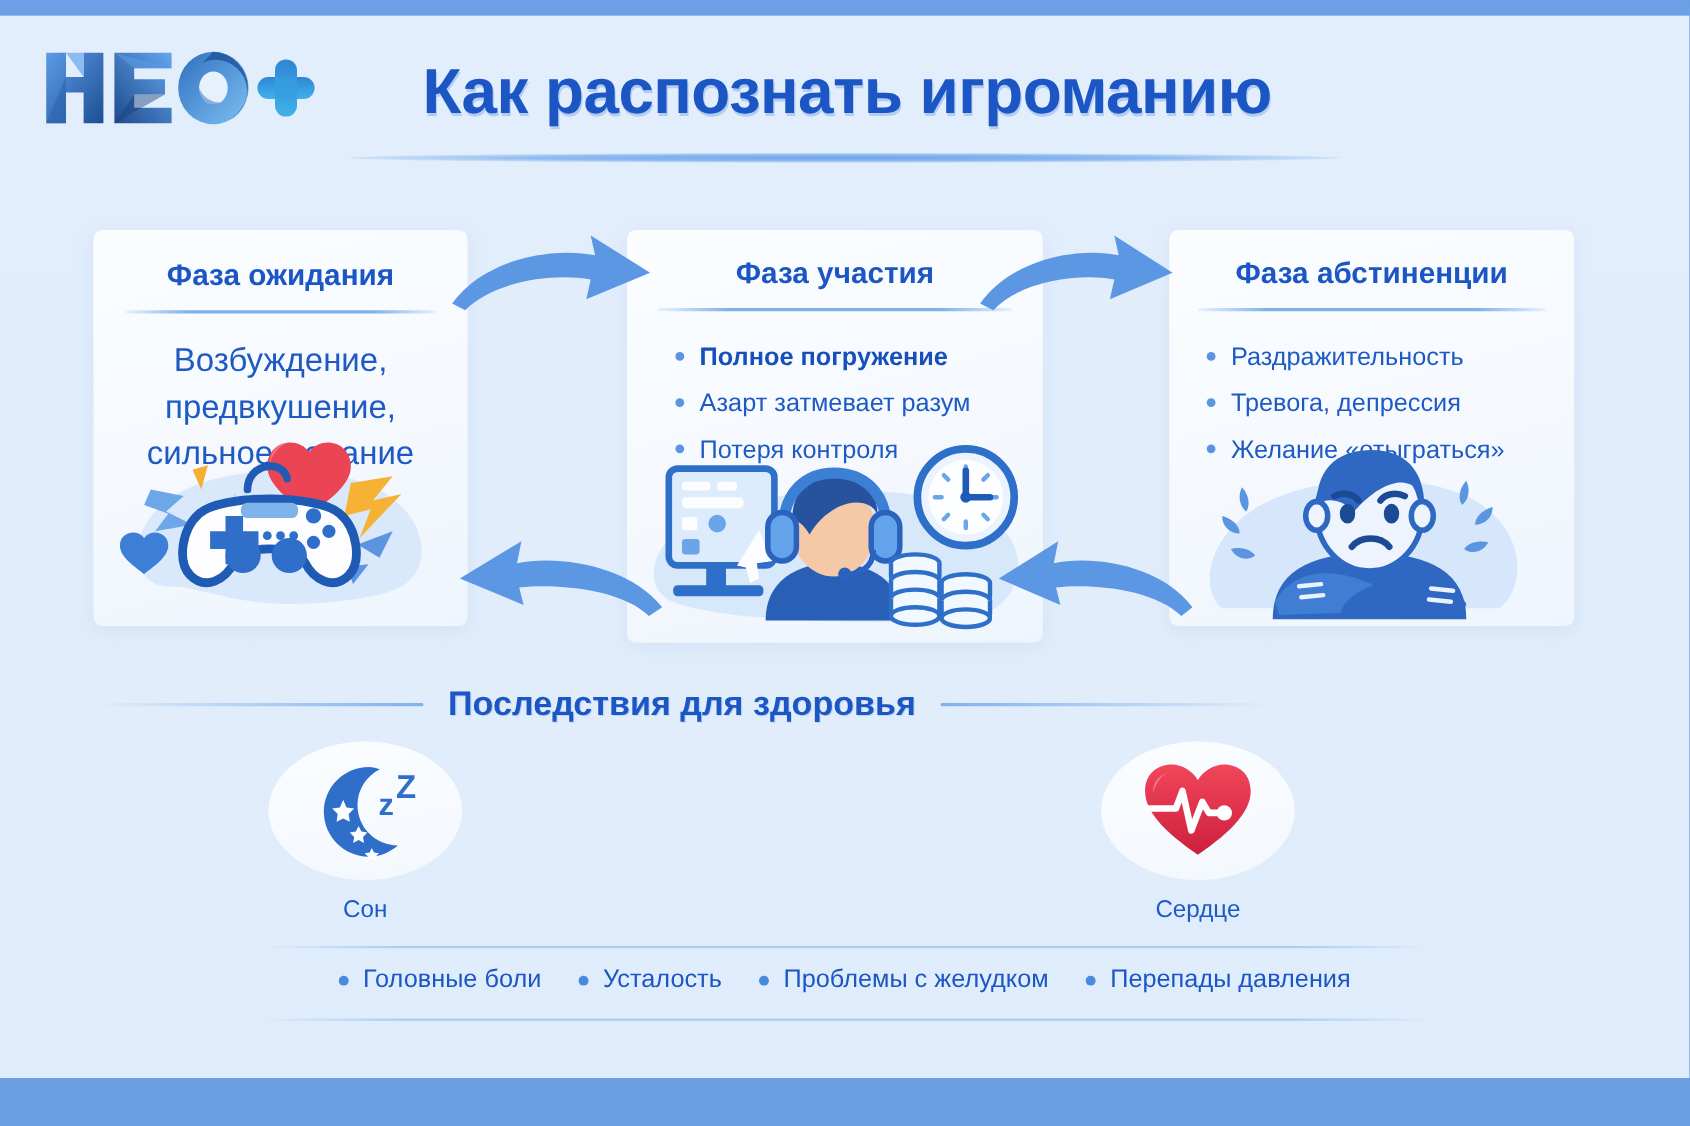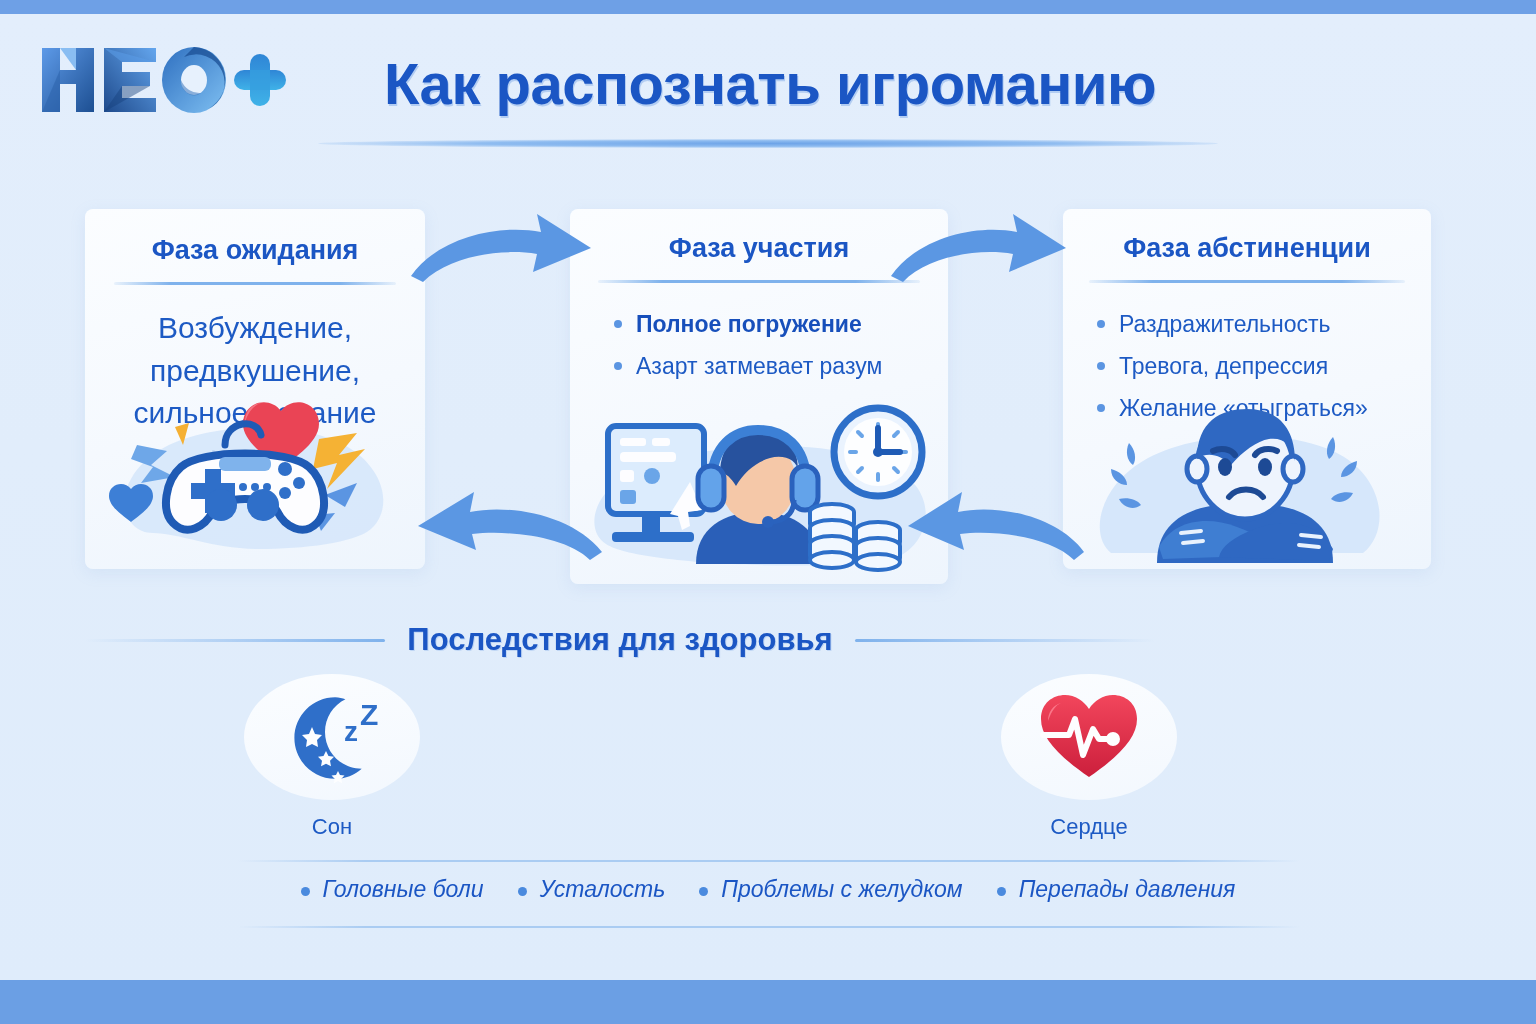--- a/index.html
+++ b/index.html
@@ -137,21 +137,21 @@
     background: linear-gradient(90deg, rgba(150,190,238,0), #aaccf2 12%, #aaccf2 88%, rgba(150,190,238,0));
   }
   #sym-rule-bot {
     position: absolute; left: 238px; top: 912px; width: 1062px; height: 2px;
     background: linear-gradient(90deg, rgba(150,190,238,0), #aaccf2 12%, #aaccf2 88%, rgba(150,190,238,0));
   }
   #symptoms {
     position: absolute; left: 0; top: 862px; width: 1536px;
     display: flex; align-items: center; justify-content: center; gap: 34px;
   }
-  .symptom { position: relative; padding-left: 22px; color: #1b56c4; font-size: 23px; white-space: nowrap; font-style: italic; }
+  .symptom { position: relative; padding-left: 22px; color: #1b56c4; font-size: 23px; white-space: nowrap; }
   .symptom::before {
     content: ""; position: absolute; left: 0; top: 11px;
     width: 9px; height: 9px; border-radius: 50%; background: #4a8ade;
   }
 </style>
 </head>
 <body>
 
 <div id="canvas">
 
@@ -246,20 +246,21 @@
       </svg>
     </div>
   </div>
 
   <div id="card2" class="card">
     <div class="card-title">Фаза участия</div>
     <div class="card-rule"></div>
     <ul class="bullets">
       <li class="strong">Полное погружение</li>
       <li>Азарт затмевает разум</li>
+      <li>Потеря контроля</li>
     </ul>
 
     <div class="illus" id="illus2">
       <svg viewBox="0 0 368 180">
         <path d="M28 140 C8 128 14 92 44 76 C80 56 124 44 184 42 C252 40 316 54 338 82 C356 106 348 138 322 152 C292 168 64 164 28 140 Z" fill="#d8e8fb"></path>
 
         <rect x="30" y="22" width="96" height="88" rx="8" fill="#dcecfd" stroke="#2d6fc9" stroke-width="6"></rect>
         <rect x="42" y="34" width="26" height="8" rx="3" fill="#fdfdff"></rect>
         <rect x="74" y="34" width="18" height="8" rx="3" fill="#fdfdff"></rect>
         <rect x="42" y="48" width="56" height="10" rx="4" fill="#fdfdff"></rect>

